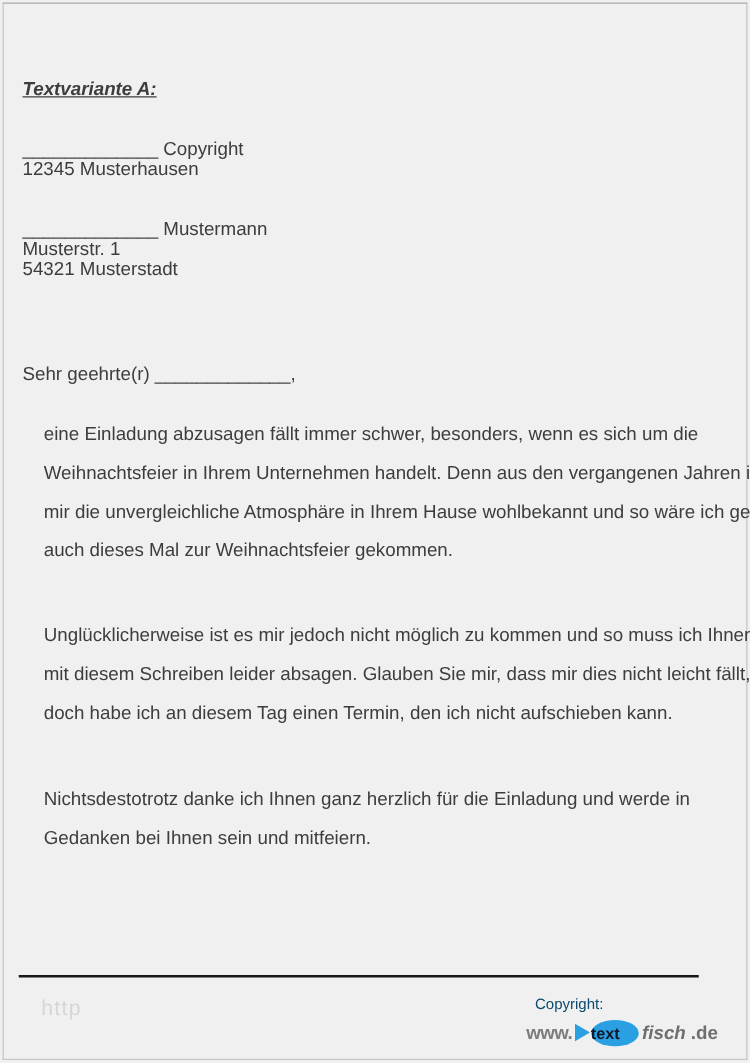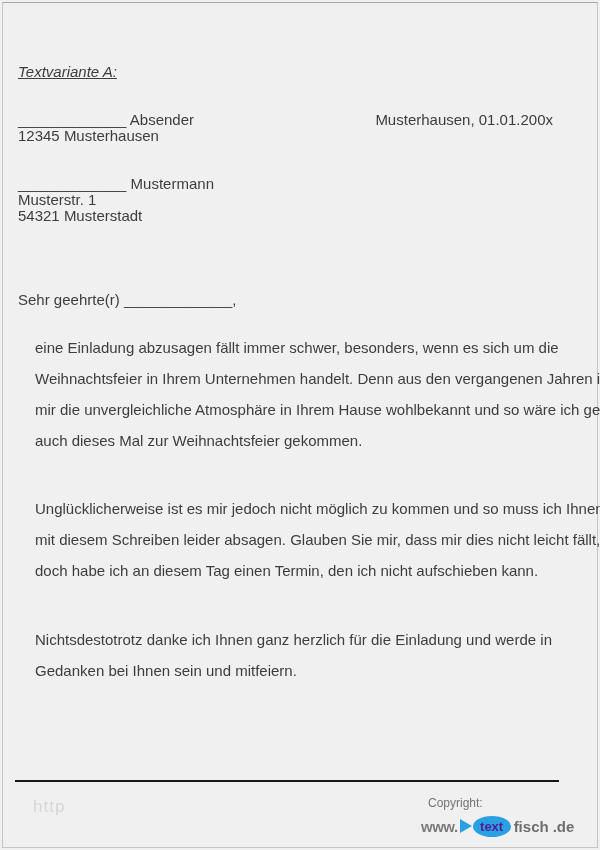--- a/index.html
+++ b/index.html
@@ -23,20 +23,21 @@
     position:relative;
     padding-left:18px;
     color:#3d3d3d;
     font-size:15px;
   }
   .heading {
     margin:64px 12px 0 0;
     line-height:16px;
     font-style:italic;
     text-decoration:underline;
+    font-weight:bold;
   }
   .row {
     display:flex;
     justify-content:space-between;
     padding-right:47px;
     line-height:16px;
     margin-top:32px;
   }
   .addr { line-height:16px; }
   .salutation {
@@ -63,21 +64,21 @@
     position:absolute;
     left:33px; top:797px;
     font-size:17px;
     letter-spacing:1px;
     color:#d6d6d6;
   }
   .copyright {
     position:absolute;
     left:428px; top:796px;
     font-size:12px;
-    color:#737373;
+    color:#0c4a6e;
   }
   .logo {
     position:absolute;
     left:421px; top:814px;
     height:24px;
     display:flex;
     align-items:center;
     font-weight:bold;
   }
   .logo .www {
@@ -92,47 +93,46 @@
     border-top:7px solid transparent;
     border-bottom:7px solid transparent;
   }
   .logo .fishbody {
     width:38px; height:21px;
     margin-left:1px;
     background:#2aa0e2;
     border-radius:50%;
     display:flex;
     align-items:center;
-    justify-content:center;
-    color:#4c1d95;
+    color:#0f172a;
     font-size:13px;
   }
   .logo .fisch {
     margin-left:3px;
     font-size:15px;
     color:#6e6e6e;
+    font-style:italic;
   }
   .logo .de {
     margin-left:4px;
     font-size:15px;
     color:#6e6e6e;
   }
 </style>
 </head>
 <body>
 
 <div class="frame">
   <div class="frame-border"></div>
 
   <div class="letter">
     <div class="heading">Textvariante A:</div>
 
     <div class="row">
-      <span>_____________ Absender</span>
-      <span>Musterhausen, 01.01.200x</span>
+      <span>_____________ Copyright</span>
     </div>
     <div class="addr">12345 Musterhausen</div>
 
     <div class="row">
       <span>_____________ Mustermann</span>
     </div>
     <div class="addr">Musterstr. 1</div>
     <div class="addr">54321 Musterstadt</div>
 
     <div class="salutation">Sehr geehrte(r) _____________,</div>

